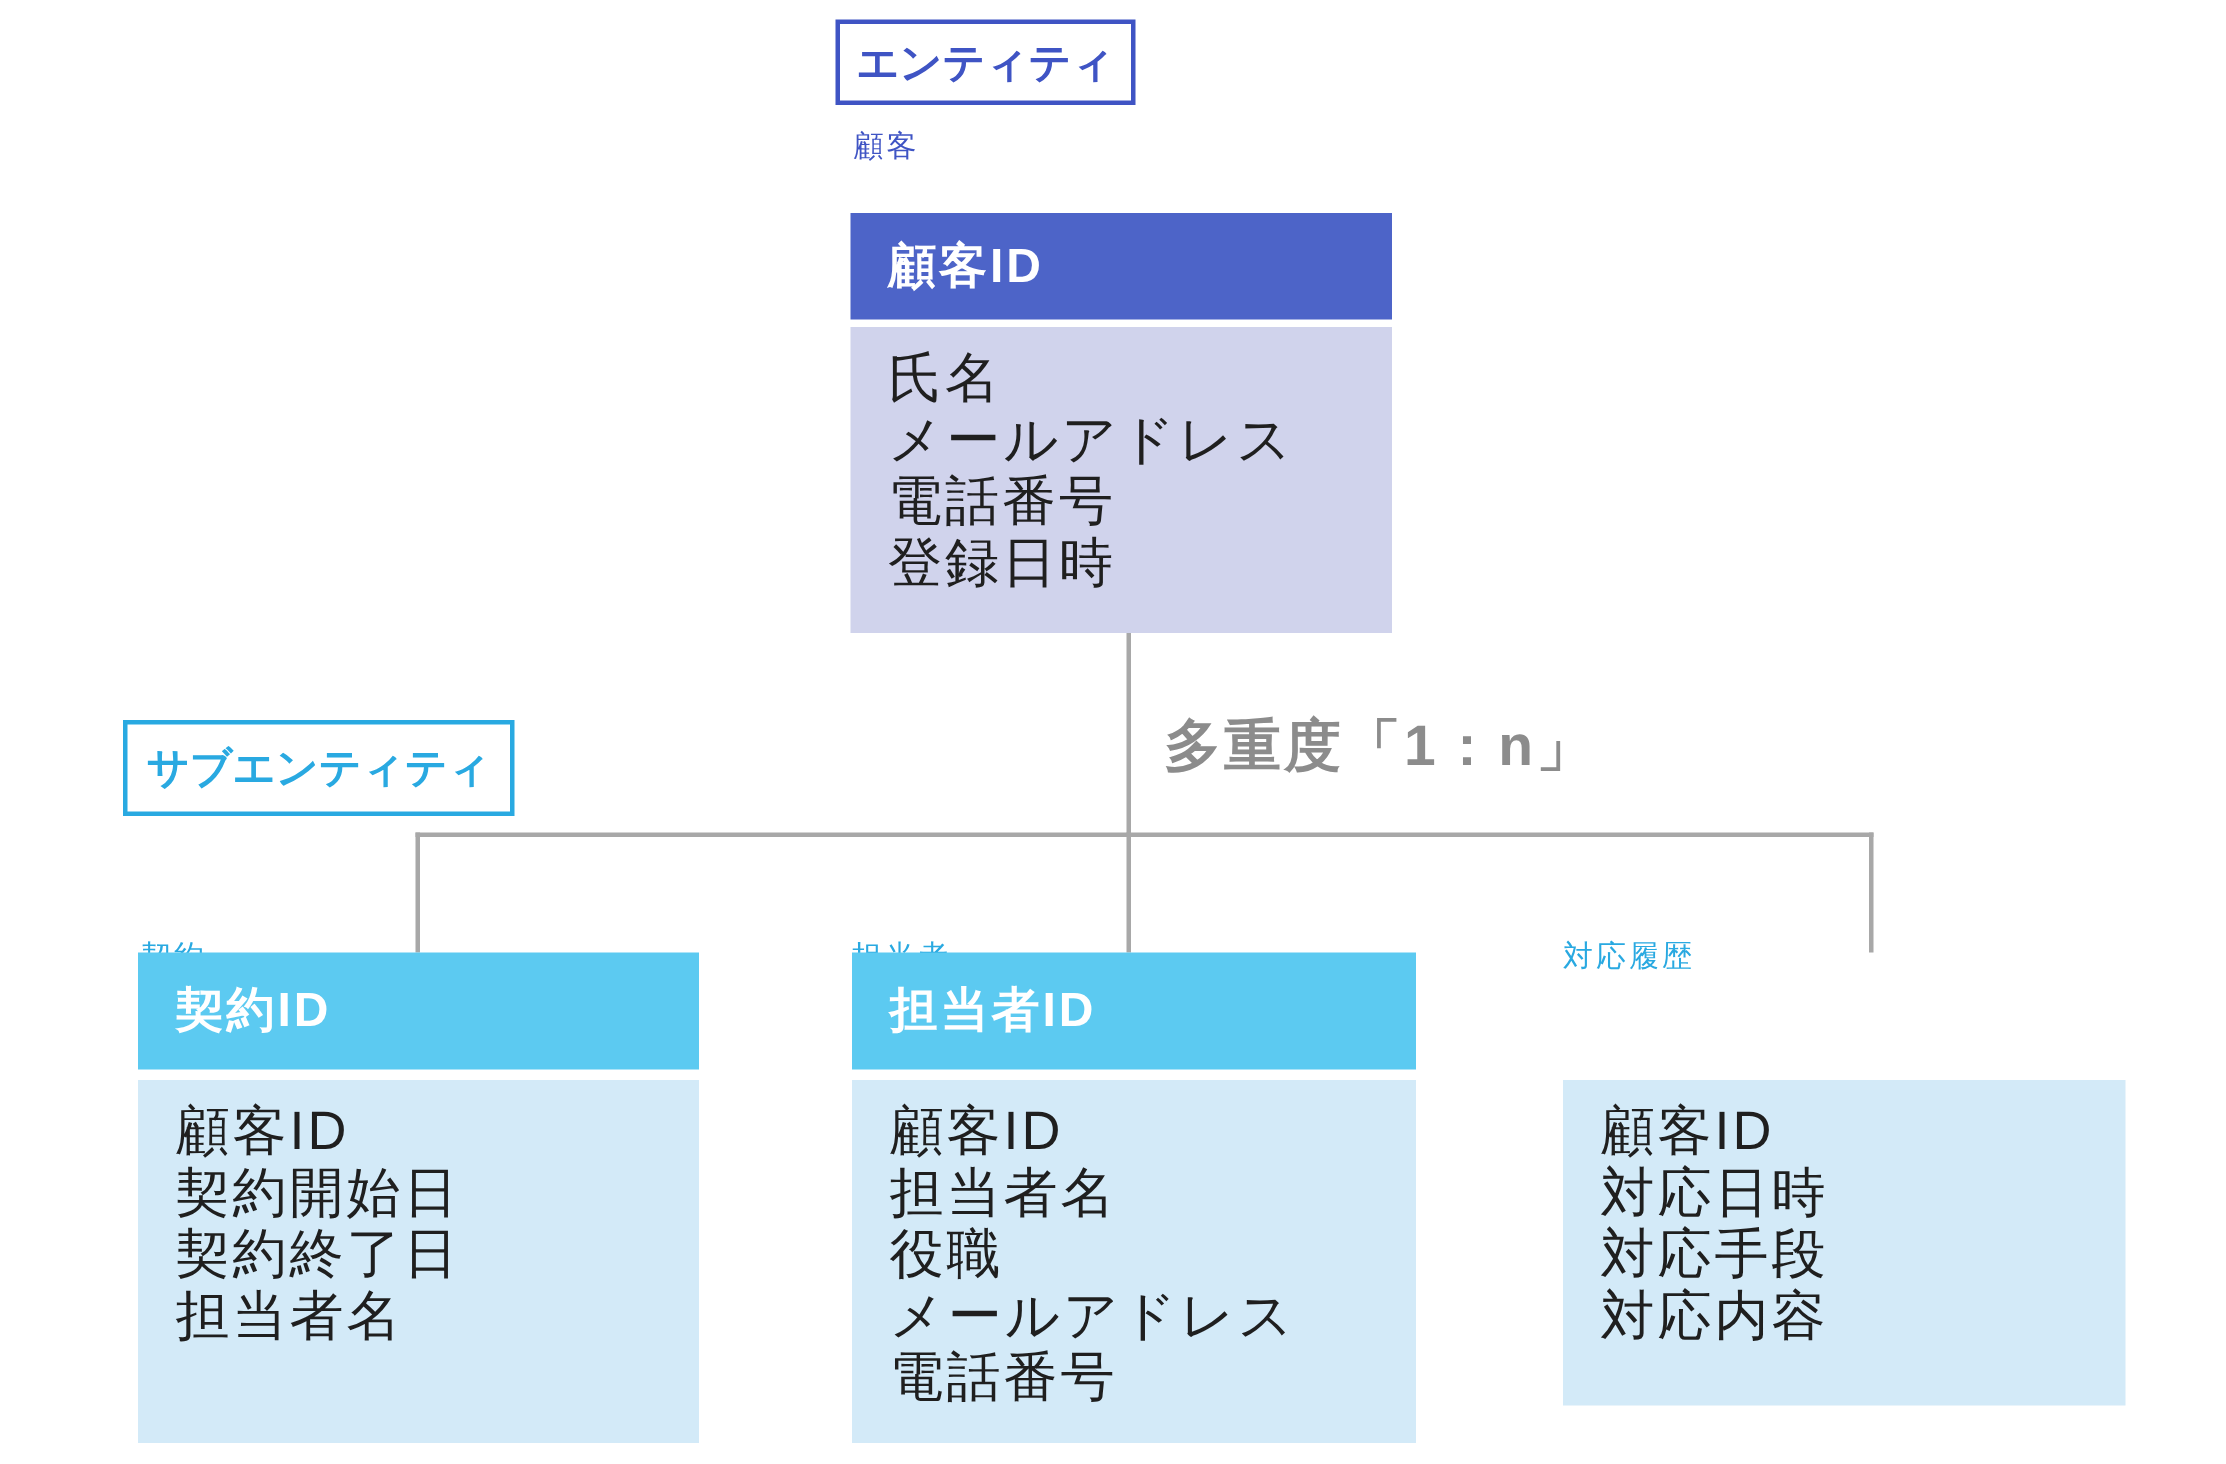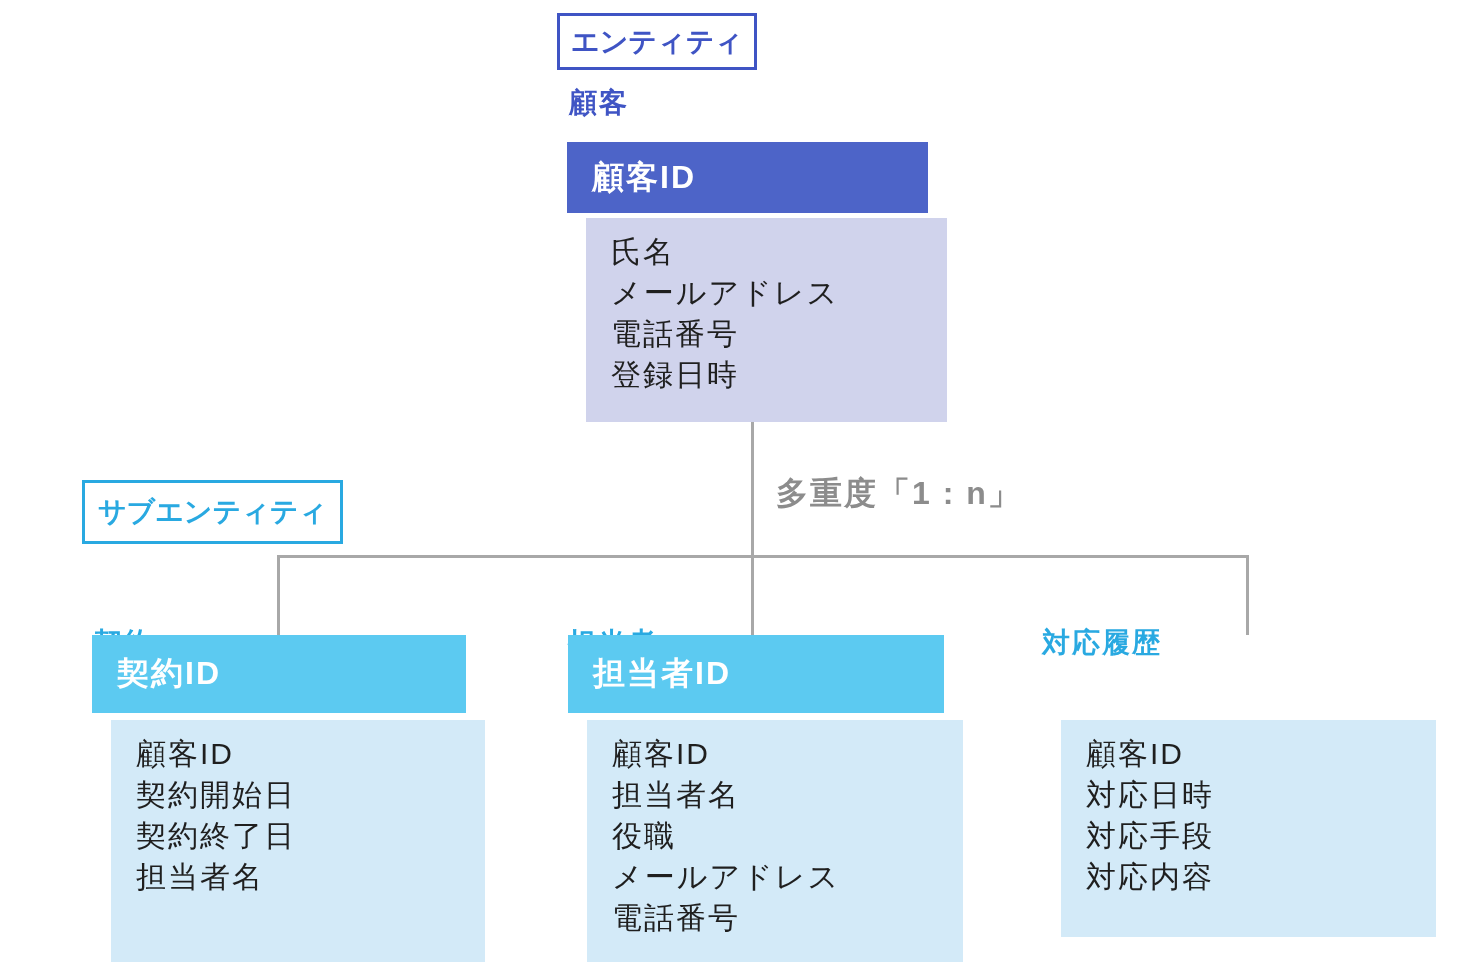--- a/index.html
+++ b/index.html
@@ -23,22 +23,22 @@
     font-size: 28px;
     background: #ffffff;
     box-sizing: border-box;
   }
   .tag-blue  { border: 3px solid var(--primary-blue); color: var(--primary-blue); }
   .tag-cyan  { border: 3px solid var(--cyan); color: var(--cyan); }
 
   
   .entity-title {
     position: absolute;
-    font-weight: bold;
-    font-size: 28px;
+    font-weight: normal;
+    font-size: 20px;
     letter-spacing: 2px;
   }
   .title-blue { color: var(--primary-blue); }
   .title-cyan { color: var(--cyan); margin-top: 48px; }
 
   
   .box-header {
     position: absolute;
     display: flex;
     align-items: center;
@@ -50,38 +50,37 @@
     letter-spacing: 2px;
   }
   .header-blue { background: var(--header-blue); }
   .header-cyan { background: var(--header-cyan); }
 
   
   .box-body {
     position: absolute;
     box-sizing: border-box;
     padding: 13px 0 0 25px;
-    font-size: 30px;
+    font-size: 36px;
     letter-spacing: 2px;
-    margin-left: 19px;
   }
   .body-lavender { background: var(--body-lavender); }
   .body-lightblue { background: var(--body-light-blue); }
   .attr-row { line-height: 41px; white-space: nowrap; }
 
   
   .line {
     position: absolute;
     background: var(--connector-gray);
   }
 
   .multiplicity {
     position: absolute;
     font-weight: bold;
-    font-size: 32px;
+    font-size: 38px;
     color: var(--multiplicity-gray);
     letter-spacing: 2px;
     white-space: nowrap;
   }
 </style>
 </head>
 <body>
 
 <div class="canvas">
 

